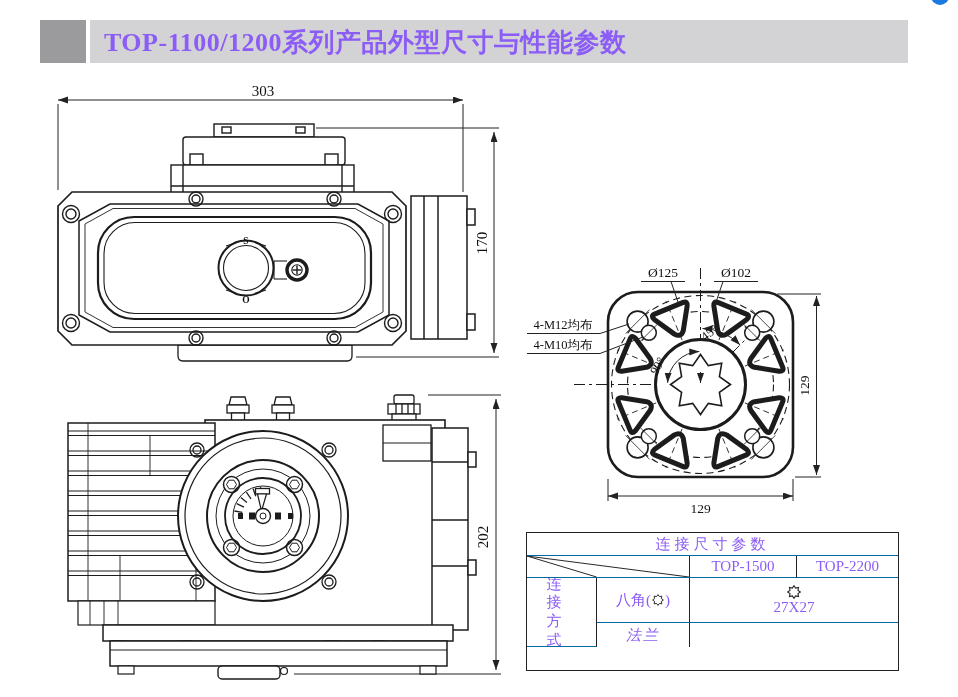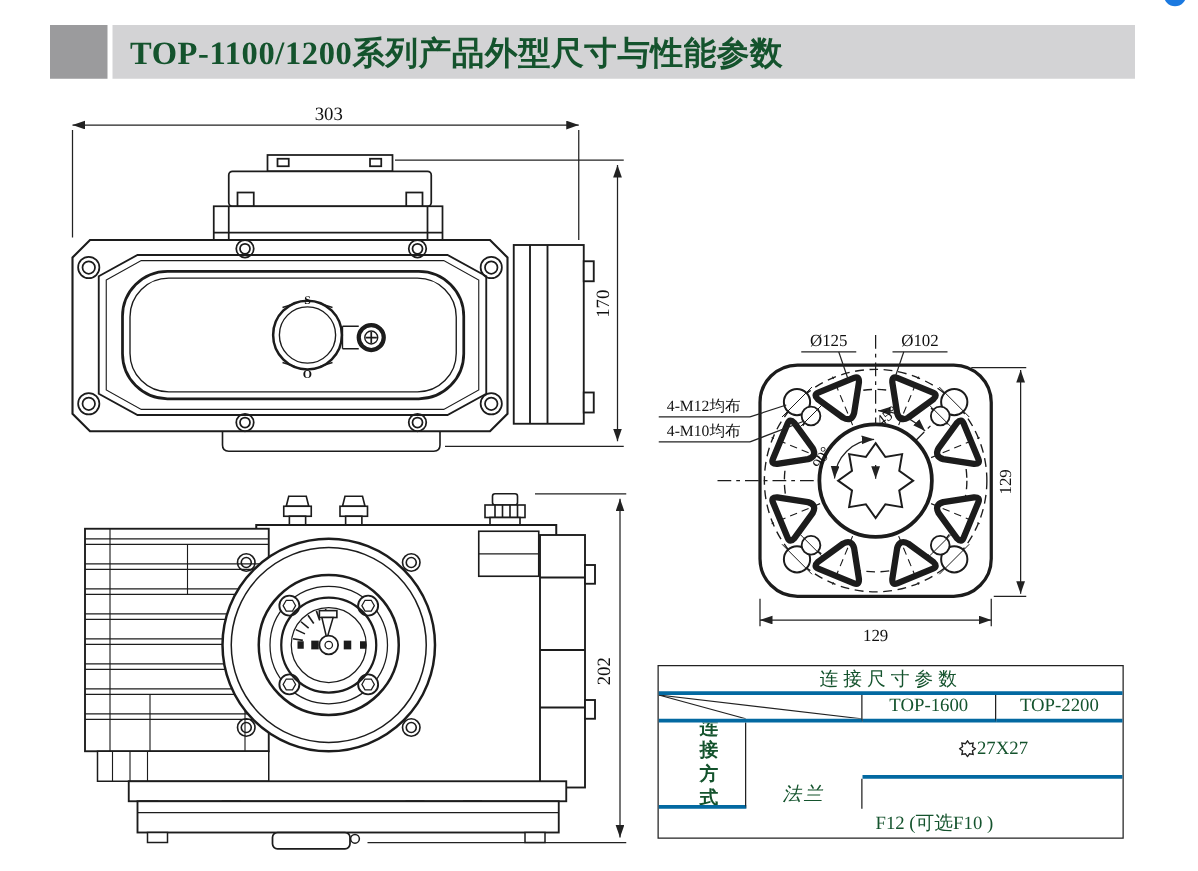--- a/index.html
+++ b/index.html
@@ -1,17 +1,17 @@
 <!DOCTYPE html>
 <html><head>
 <meta charset="utf-8">
 <style>
   html,body{margin:0;padding:0;background:#fff;}
   #page{position:relative;width:958px;height:697px;background:#ffffff;overflow:hidden;
-        font-family:"Liberation Serif","DejaVu Serif",serif;color:#14532d;}
+        font-family:"Liberation Serif","DejaVu Serif",serif;color:#8b5cf6;}
   
   #corner-dot{position:absolute;left:931px;top:-13px;width:18px;height:18px;border-radius:50%;}
   #title-block-square{position:absolute;left:40px;top:20px;width:46px;height:43px;background:#9b9b9d;}
   #title-bar{position:absolute;left:90px;top:20px;width:818px;height:43px;background:#d3d3d5;}
   #page-title{position:absolute;left:104px;top:20px;height:43px;line-height:45px;
               font-size:26px;font-weight:700;letter-spacing:.5px;white-space:nowrap;}
   
   .drawing{position:absolute;}
   svg text{font-family:"Liberation Serif","DejaVu Serif",serif;fill:#111;}
   .ln{stroke:#1c1c1c;fill:none;}
@@ -20,27 +20,27 @@
   .dtext{font-size:15px;}
   .dash{stroke:#1c1c1c;stroke-width:1.1;fill:none;stroke-dasharray:7 4.5;}
   .cdash{stroke:#1c1c1c;stroke-width:1;fill:none;stroke-dasharray:11 4 3 4;}
   .rdash{stroke:#1c1c1c;stroke-width:.9;fill:none;stroke-dasharray:6 4;}
   
   #spec-table{position:absolute;left:526px;top:532px;width:371px;height:137px;
       border:1.5px solid #222;box-sizing:content-box;display:grid;
       grid-template-columns:70px 93px 107px 101px;grid-template-rows:23px 22px 45px 24px 23px;}
   #spec-table .cell{display:flex;align-items:center;justify-content:center;
       font-size:15px;box-sizing:border-box;overflow:hidden;}
-  .br{border-right:1px solid #222;} .bb{border-bottom:3px solid #0369a1;}
+  .br{border-right:1px solid #222;} .bb{border-bottom:1px solid #0369a1;}
   .tbl-title{grid-column:1/5;font-size:17px;letter-spacing:4px;}
   .diag-cell{grid-column:1/3;position:relative;}
   .diag-cell svg{position:absolute;left:0;top:0;width:100%;height:100%;}
   .conn-cell{grid-row:3/5;grid-column:1;letter-spacing:2px;}
-  .conn-cell span{display:inline-block;width:2em;line-height:1.25;text-align:right;font-weight:bold;}
-  .bore-cell{grid-column:3/5;} .depth-cell{grid-column:2/5;} .flange-val{grid-column:2/5;}
+  .conn-cell span{display:inline-block;width:2em;line-height:1.25;text-align:left;}
+  .bore-cell{grid-column:3/5;flex-direction:column;} .depth-cell{grid-column:2/5;} .flange-val{grid-column:2/5;}
   .oct-ico{display:inline-block;vertical-align:-2px;margin:0 1px;}
 </style>
 </head>
 <body>
 
 <div id="page">
 
   <svg width="0" height="0" style="position:absolute">
     <defs>
       <marker id="ah" markerWidth="11" markerHeight="8" refX="10" refY="3.5" orient="auto-start-reverse" markerUnits="userSpaceOnUse">
@@ -375,28 +375,34 @@
   </svg>
 
   <div id="spec-table">
     <div class="cell tbl-title bb">连接尺寸参数</div>
     <div class="cell diag-cell br bb">
       <svg viewBox="0 0 163 22" preserveAspectRatio="none">
         <line x1="0" y1="0" x2="163" y2="22" stroke="#222" stroke-width="1"></line>
         <line x1="0" y1="0" x2="70" y2="22" stroke="#222" stroke-width="1"></line>
       </svg>
     </div>
-    <div class="cell br bb">TOP-1600</div>
+    <div class="cell br bb">TOP-1500</div>
     <div class="cell bb">TOP-2200</div>
     <div class="cell conn-cell br bb">
       <span>连接方式</span>
+    </div>
+    <div class="cell br bb">
+      <span>八角(</span>
+        <svg class="oct-ico" width="12" height="12" viewBox="0 0 14 14">
+          <path d="M7,0.7 L8.65,3.03 L11.5,2.5 L10.97,5.35 L13.3,7 L10.97,8.65 L11.5,11.5 L8.65,10.97 L7,13.3 L5.35,10.97 L2.5,11.5 L3.03,8.65 L0.7,7 L3.03,5.35 L2.5,2.5 L5.35,3.03 Z" fill="none" stroke="#222" stroke-width="1.1"></path>
+        </svg>
+        <span>)</span>
     </div>
     <div class="cell bore-cell bb">
       <svg class="oct-ico" width="14" height="14" viewBox="0 0 14 14">
           <path d="M7,0.7 L8.65,3.03 L11.5,2.5 L10.97,5.35 L13.3,7 L10.97,8.65 L11.5,11.5 L8.65,10.97 L7,13.3 L5.35,10.97 L2.5,11.5 L3.03,8.65 L0.7,7 L3.03,5.35 L2.5,2.5 L5.35,3.03 Z" fill="none" stroke="#222" stroke-width="1.1"></path>
         </svg>
         <span>27X27</span>
     </div>
     <div class="cell br" style="letter-spacing:2px;font-style:italic;">法兰</div>
-    <div class="cell flange-val">F12 (可选F10 )</div>
   </div>
 
 </div>
 
 </body></html>

